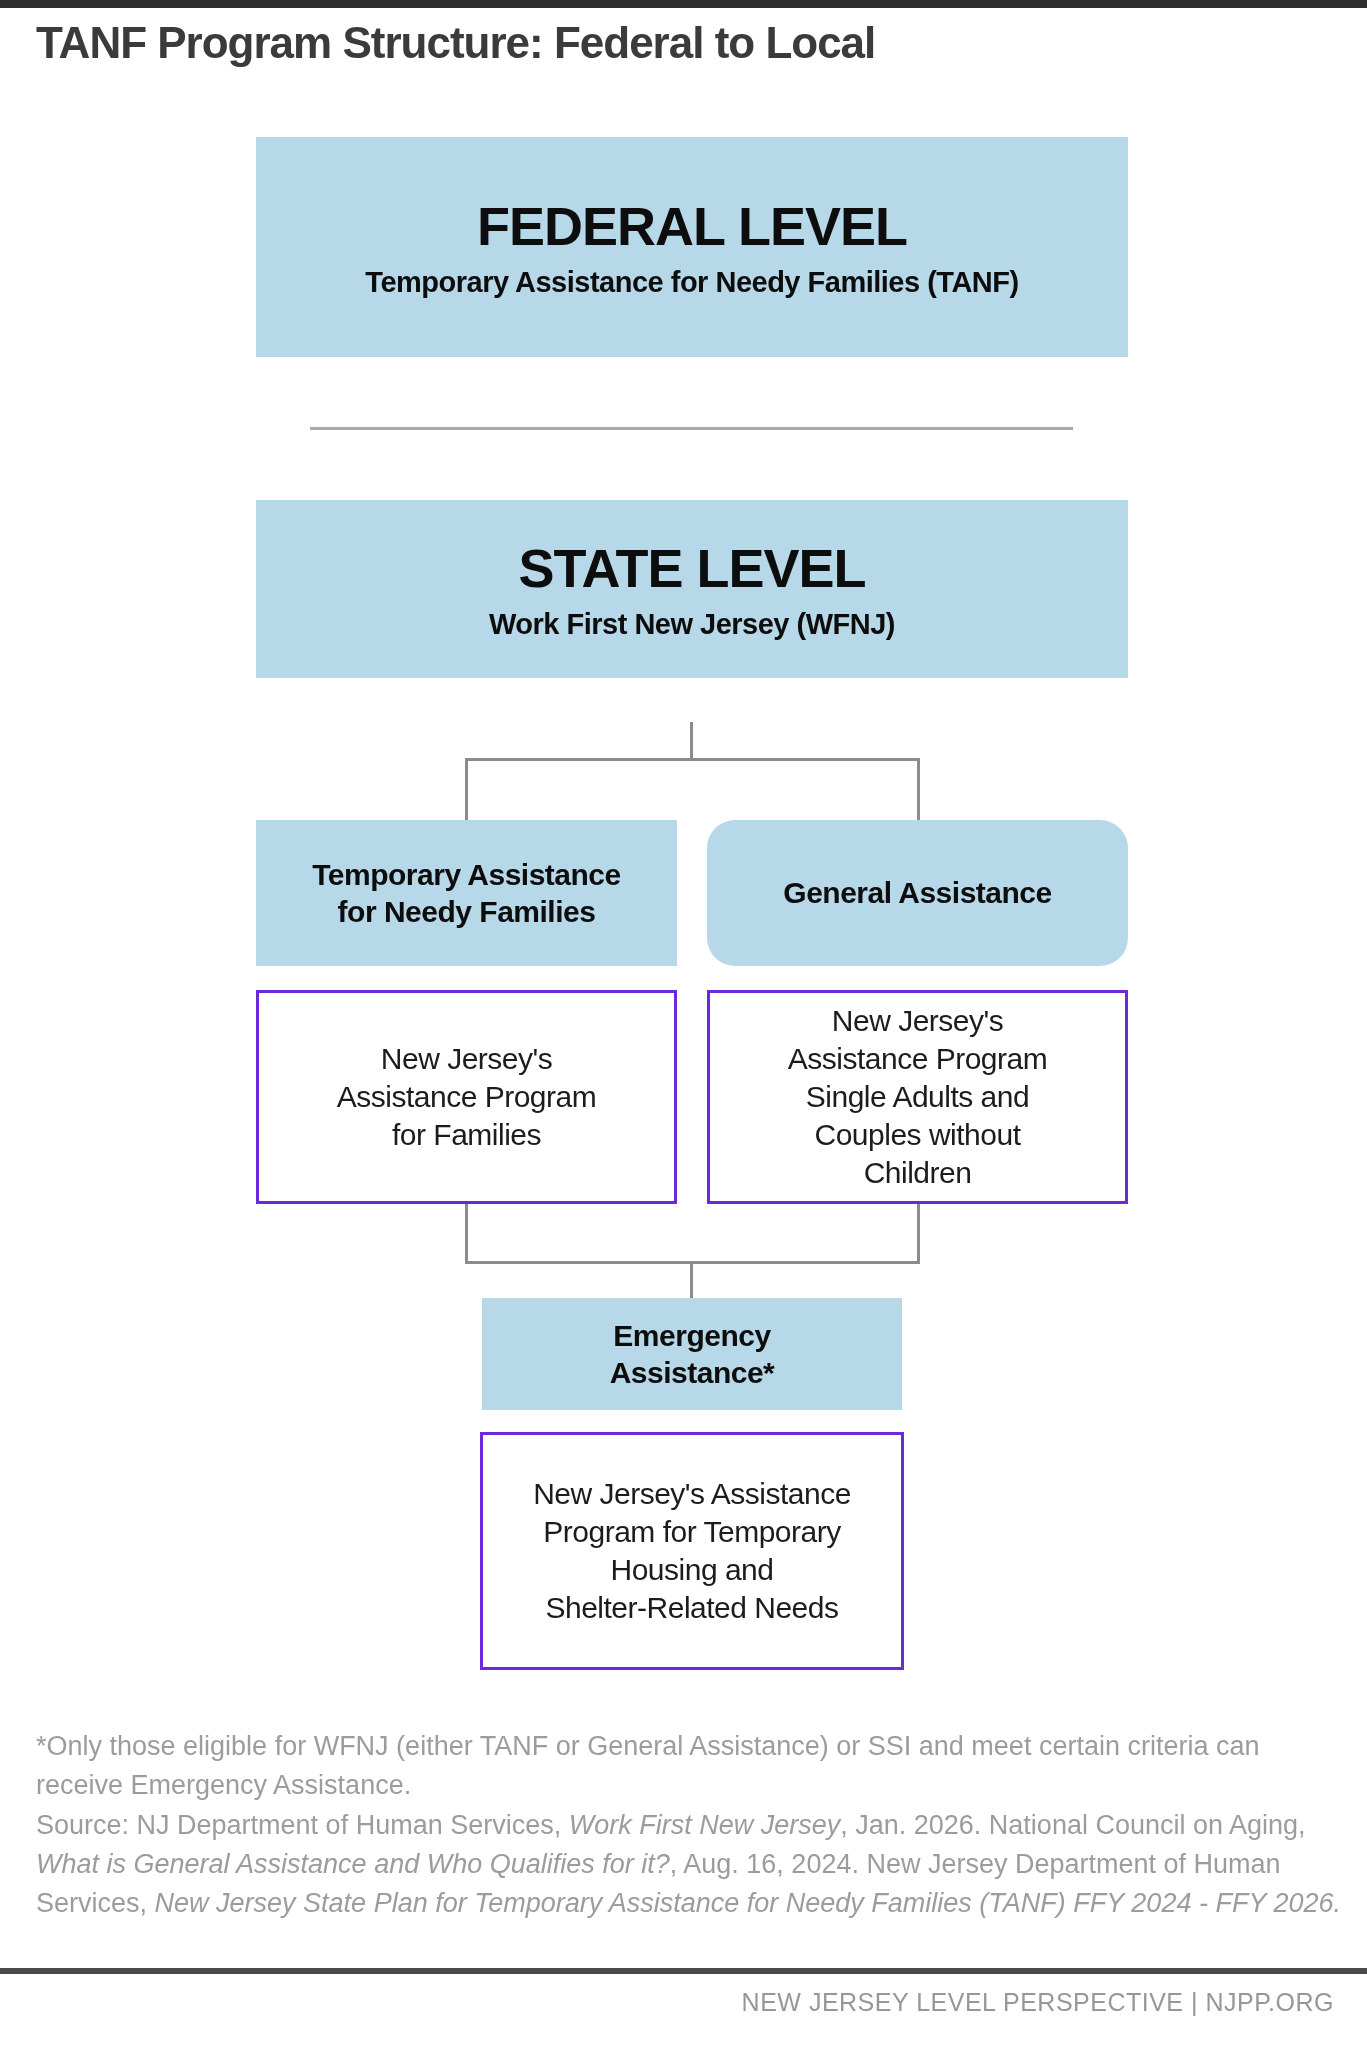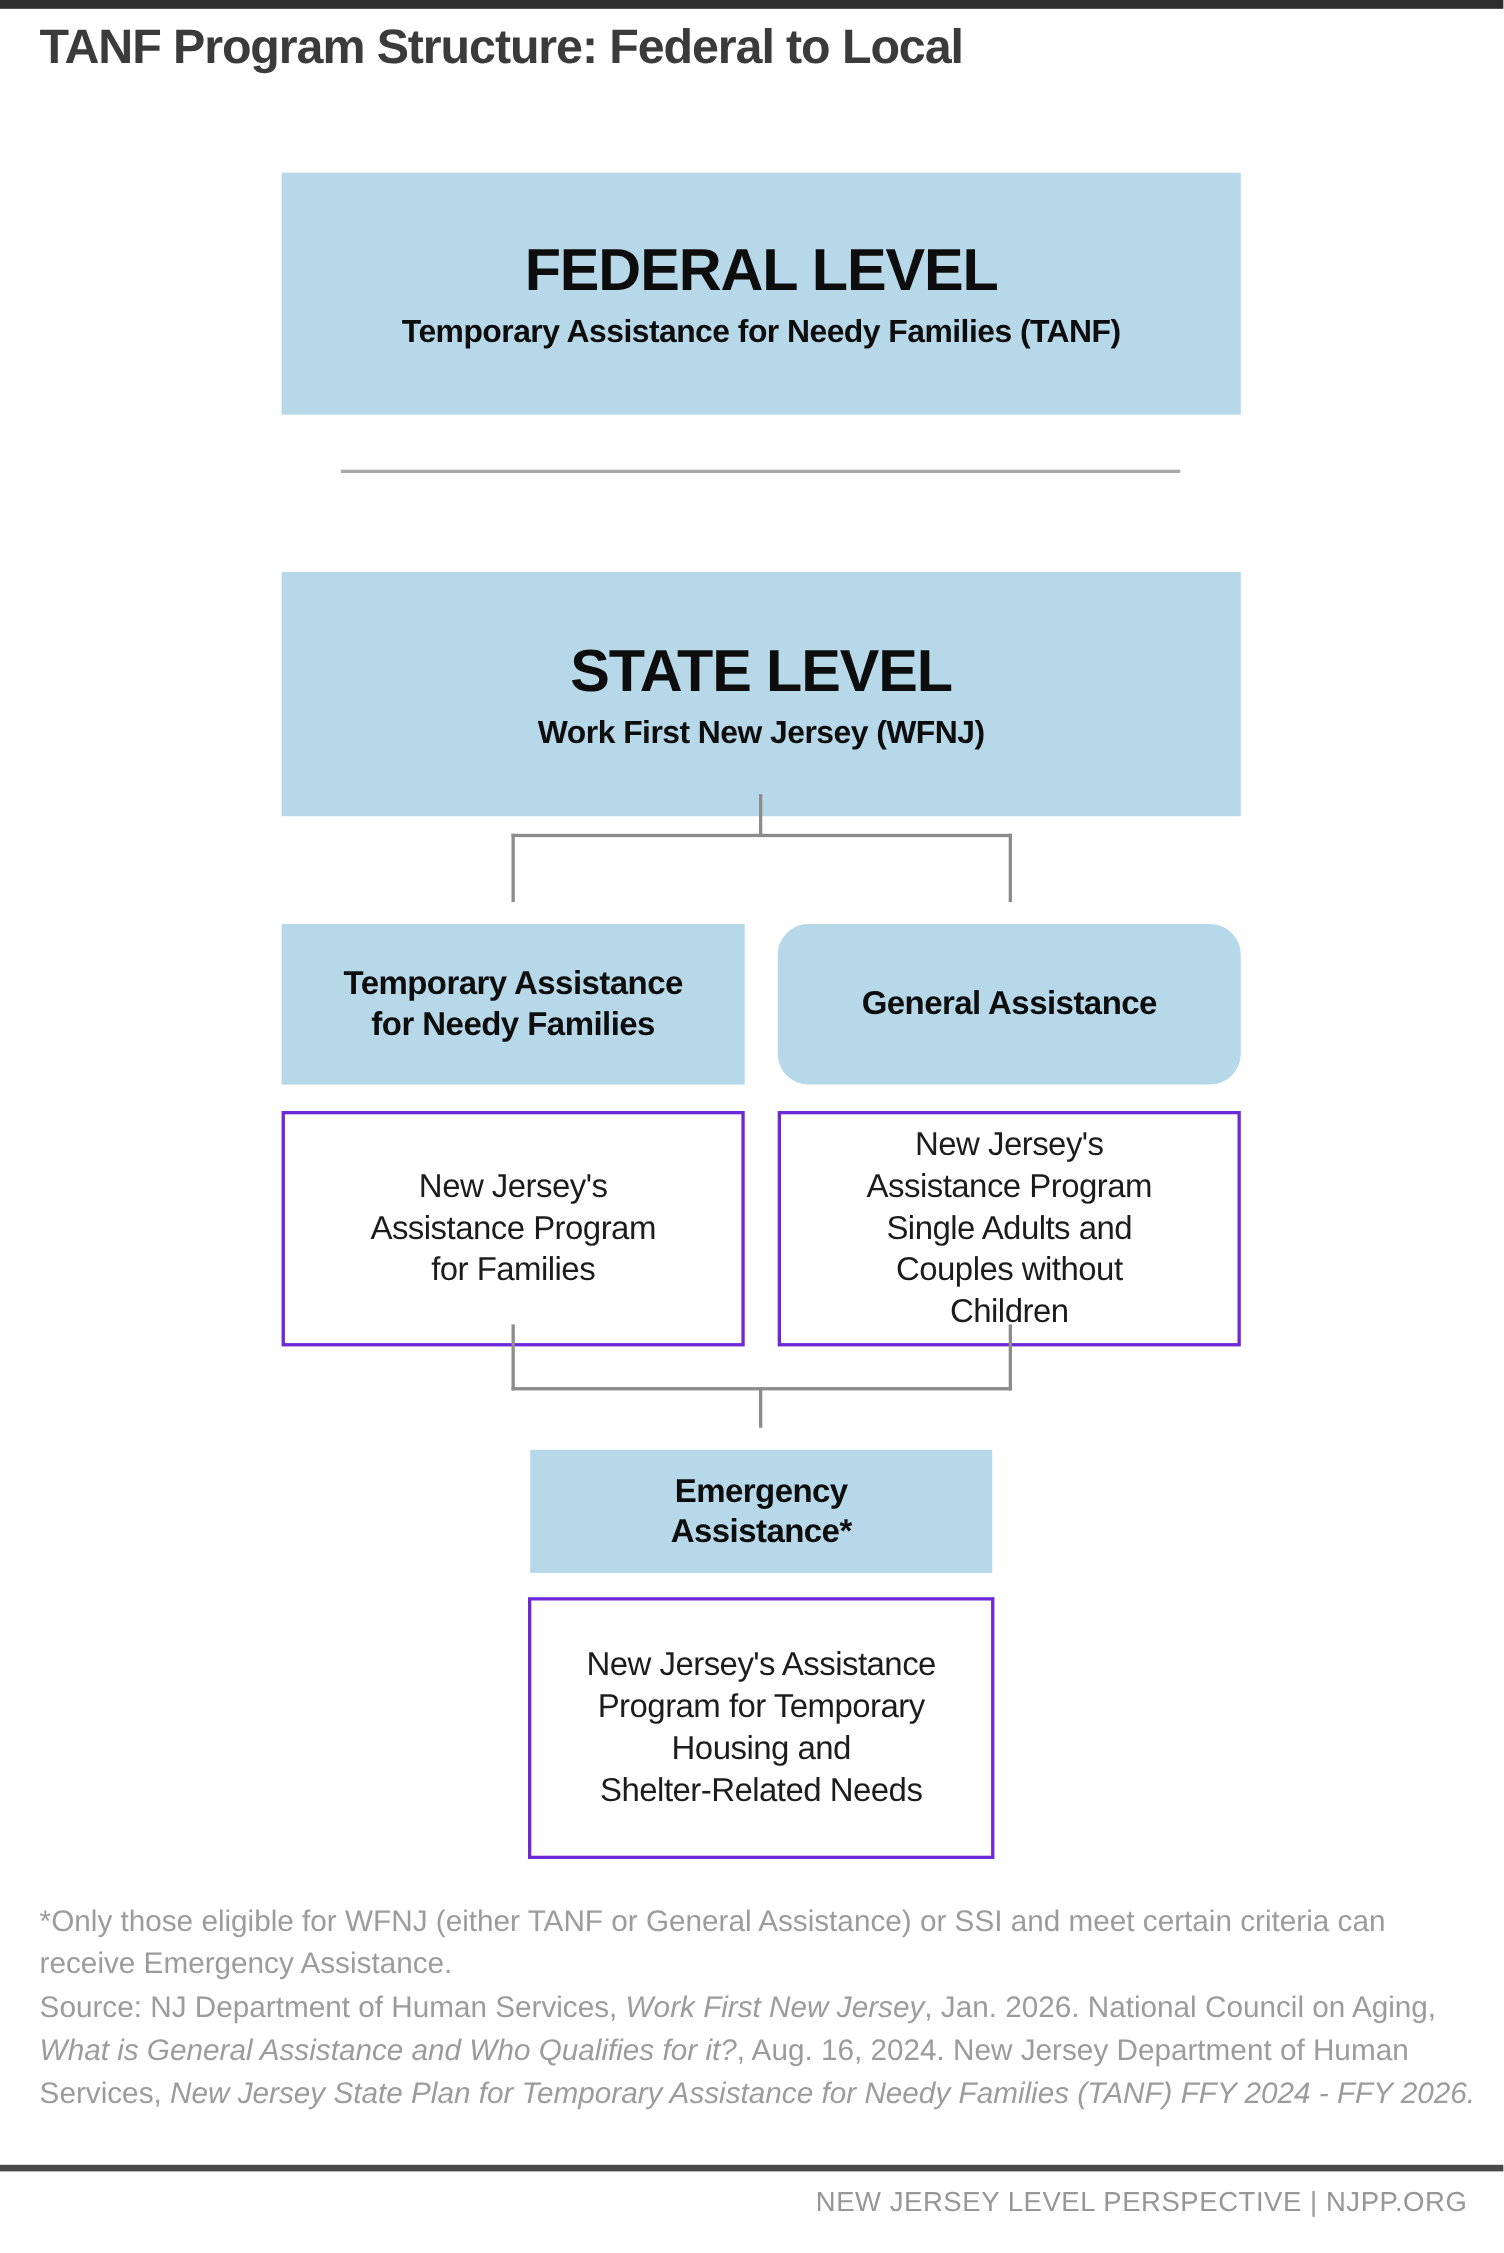--- a/index.html
+++ b/index.html
@@ -21,21 +21,20 @@
     position: absolute; left: 36px; top: 18px;
     font-size: 44px; font-weight: 700;
     letter-spacing: -1px;
     color: #3b3b3b;
   }
   .box {
     position: absolute;
     display: flex; flex-direction: column;
     align-items: center; justify-content: center;
     text-align: center;
-    margin-top: 20px;
   }
   .blue { background: #b7d8e8; }
   .white-box {
     background: #ffffff;
     border: 3px solid #6d28d9;
   }
   .level-title {
     font-size: 54px; font-weight: 700;
     letter-spacing: -1px; color: #0d0d0d;
     line-height: 1.15;
@@ -80,21 +79,21 @@
     width: 100%; height: 6px; background: #4a4a4a;
   }
   .footer-text {
     position: absolute; right: 33px; top: 1988px;
     font-size: 25px; color: #979797;
     letter-spacing: 0.5px;
   }
 
   
   .federal { left: 256px; top: 137px; width: 872px; height: 220px; }
-  .state   { left: 256px; top: 500px; width: 872px; height: 222px; }
+  .state   { left: 256px; top: 500px; width: 872px; height: 178px; }
   .branch-left  { left: 256px; top: 820px; width: 421px; height: 146px; }
   .branch-right { left: 707px; top: 820px; width: 421px; height: 146px; border-radius: 28px; }
   .program-left  { left: 256px; top: 990px; width: 421px; height: 214px; }
   .program-right { left: 707px; top: 990px; width: 421px; height: 214px; }
   .emergency { left: 482px; top: 1298px; width: 420px; height: 112px; }
   .emergency-program { left: 480px; top: 1432px; width: 424px; height: 238px; }
 
   
   .c-state-stem        { left: 690px; top: 722px; width: 3px;  height: 38px; }
   .c-branch-crossbar   { left: 465px; top: 758px; width: 455px; height: 3px; }

